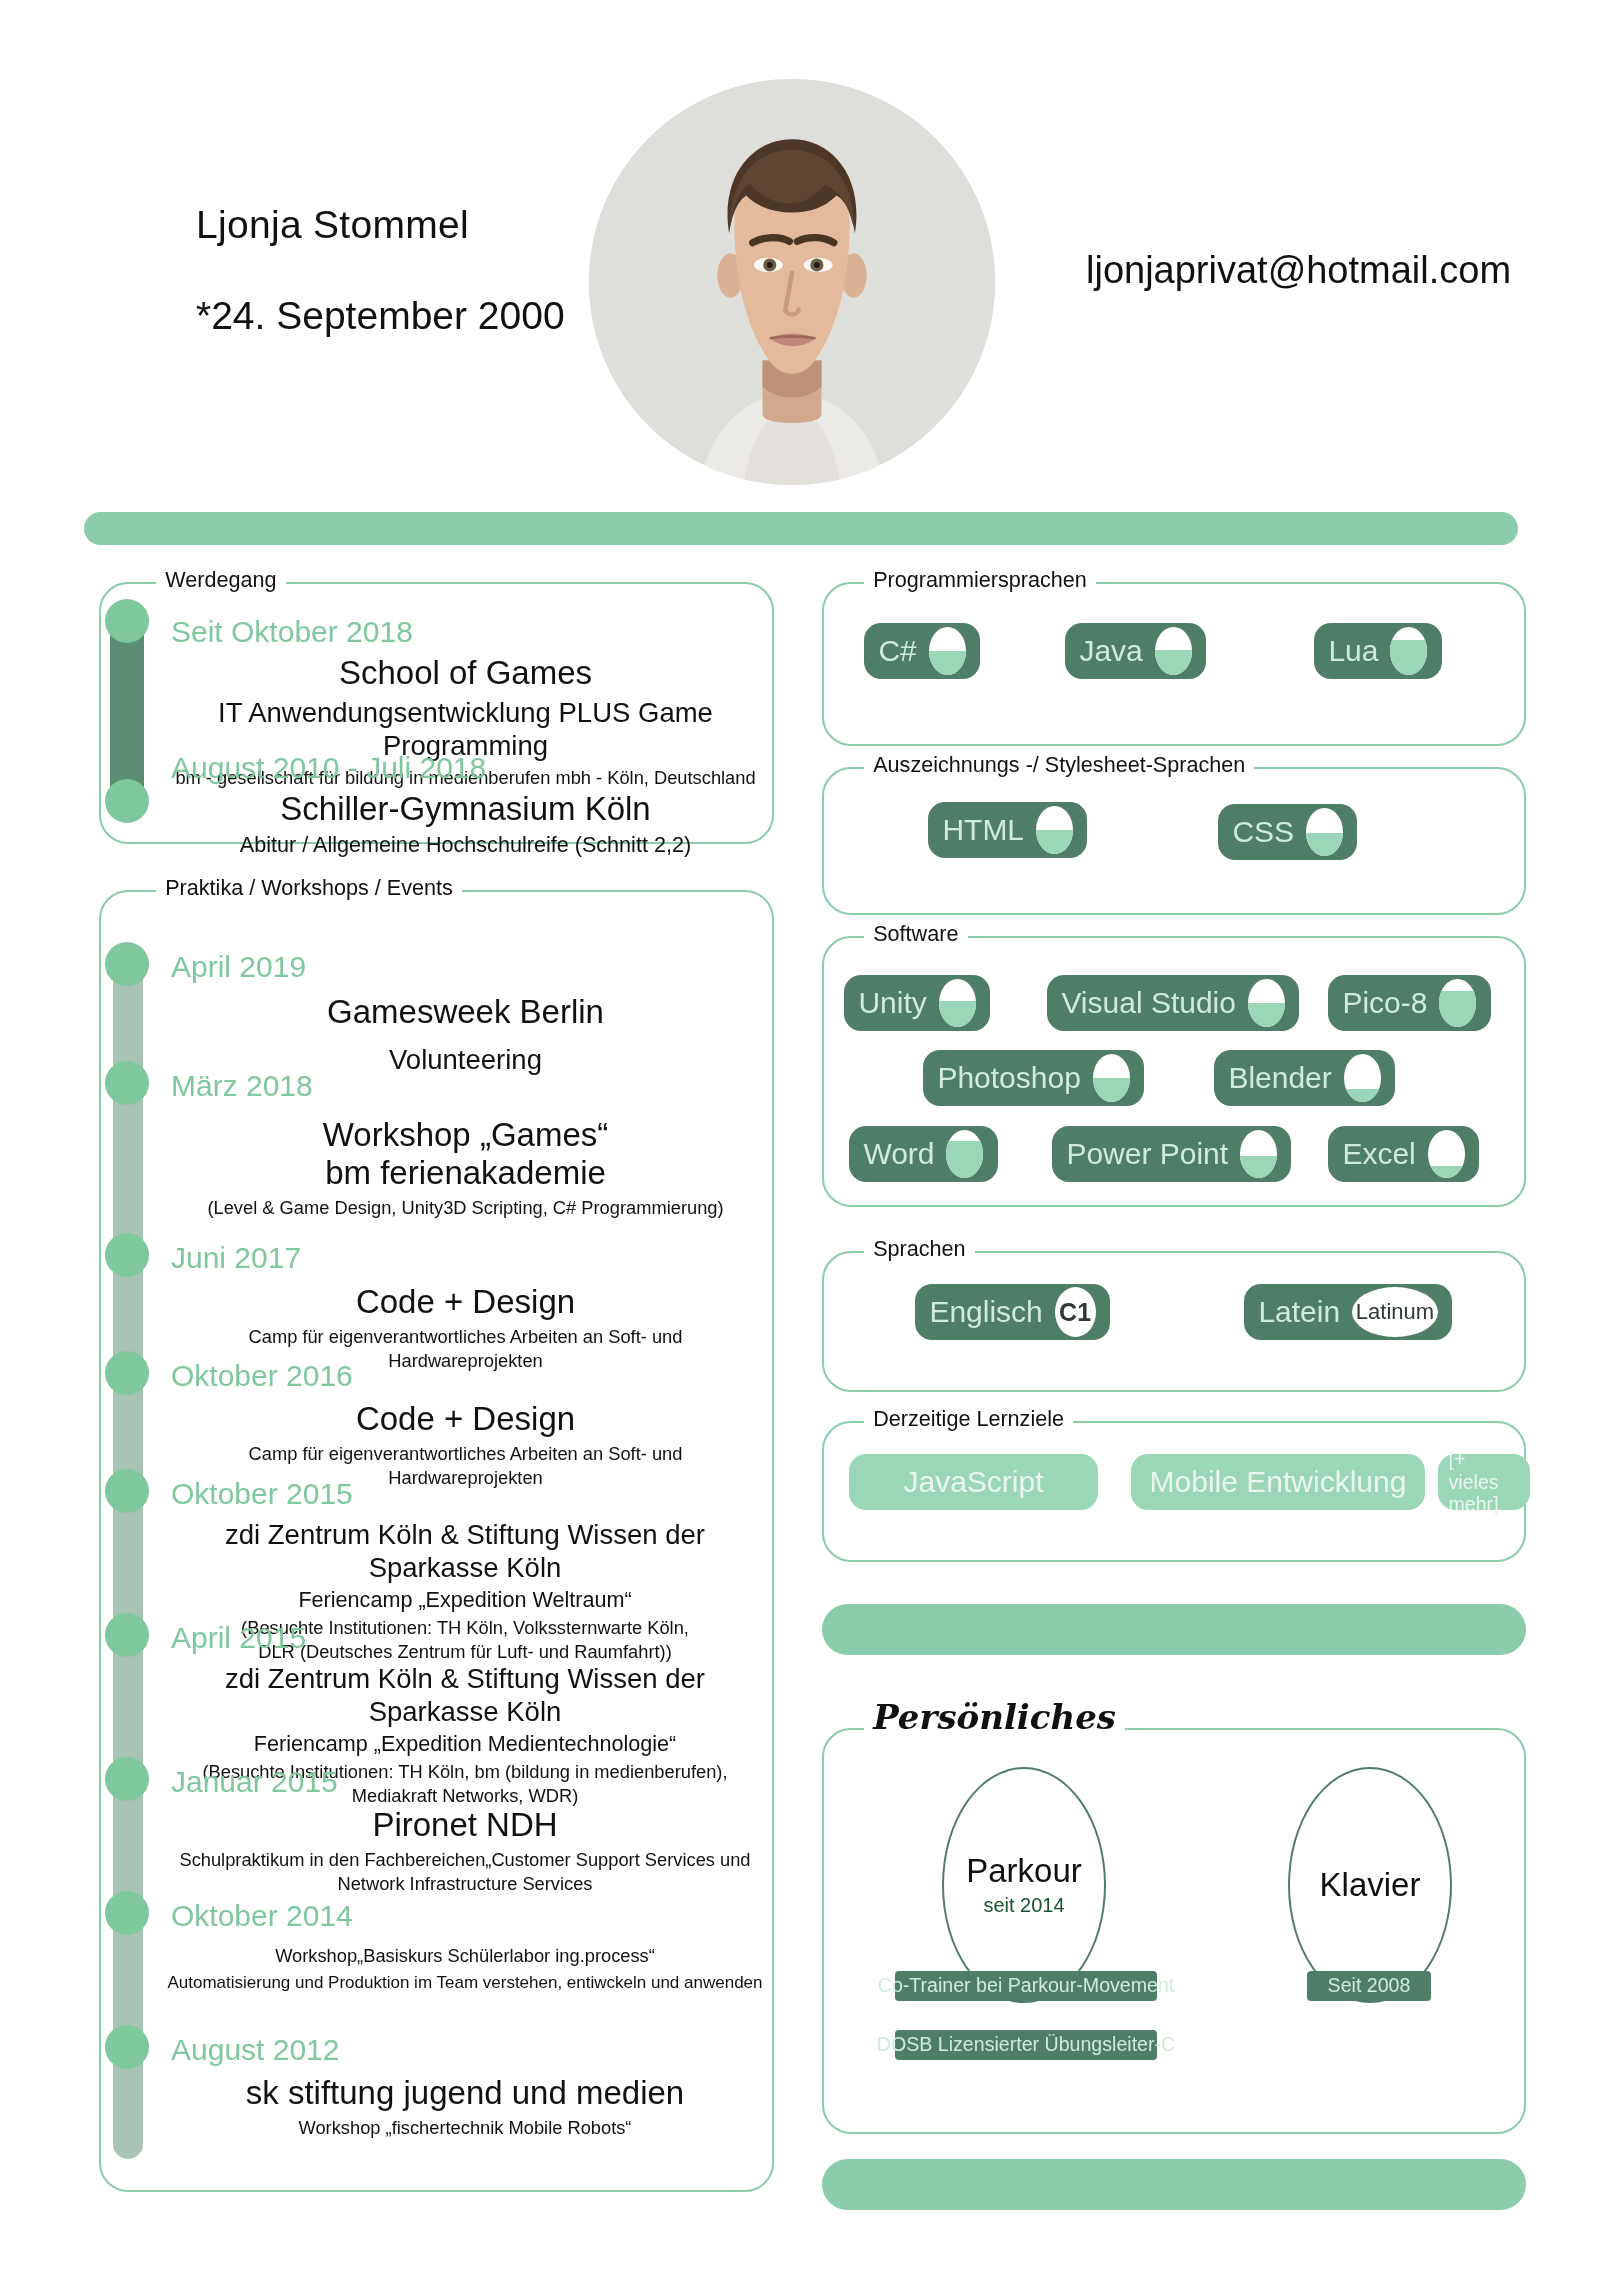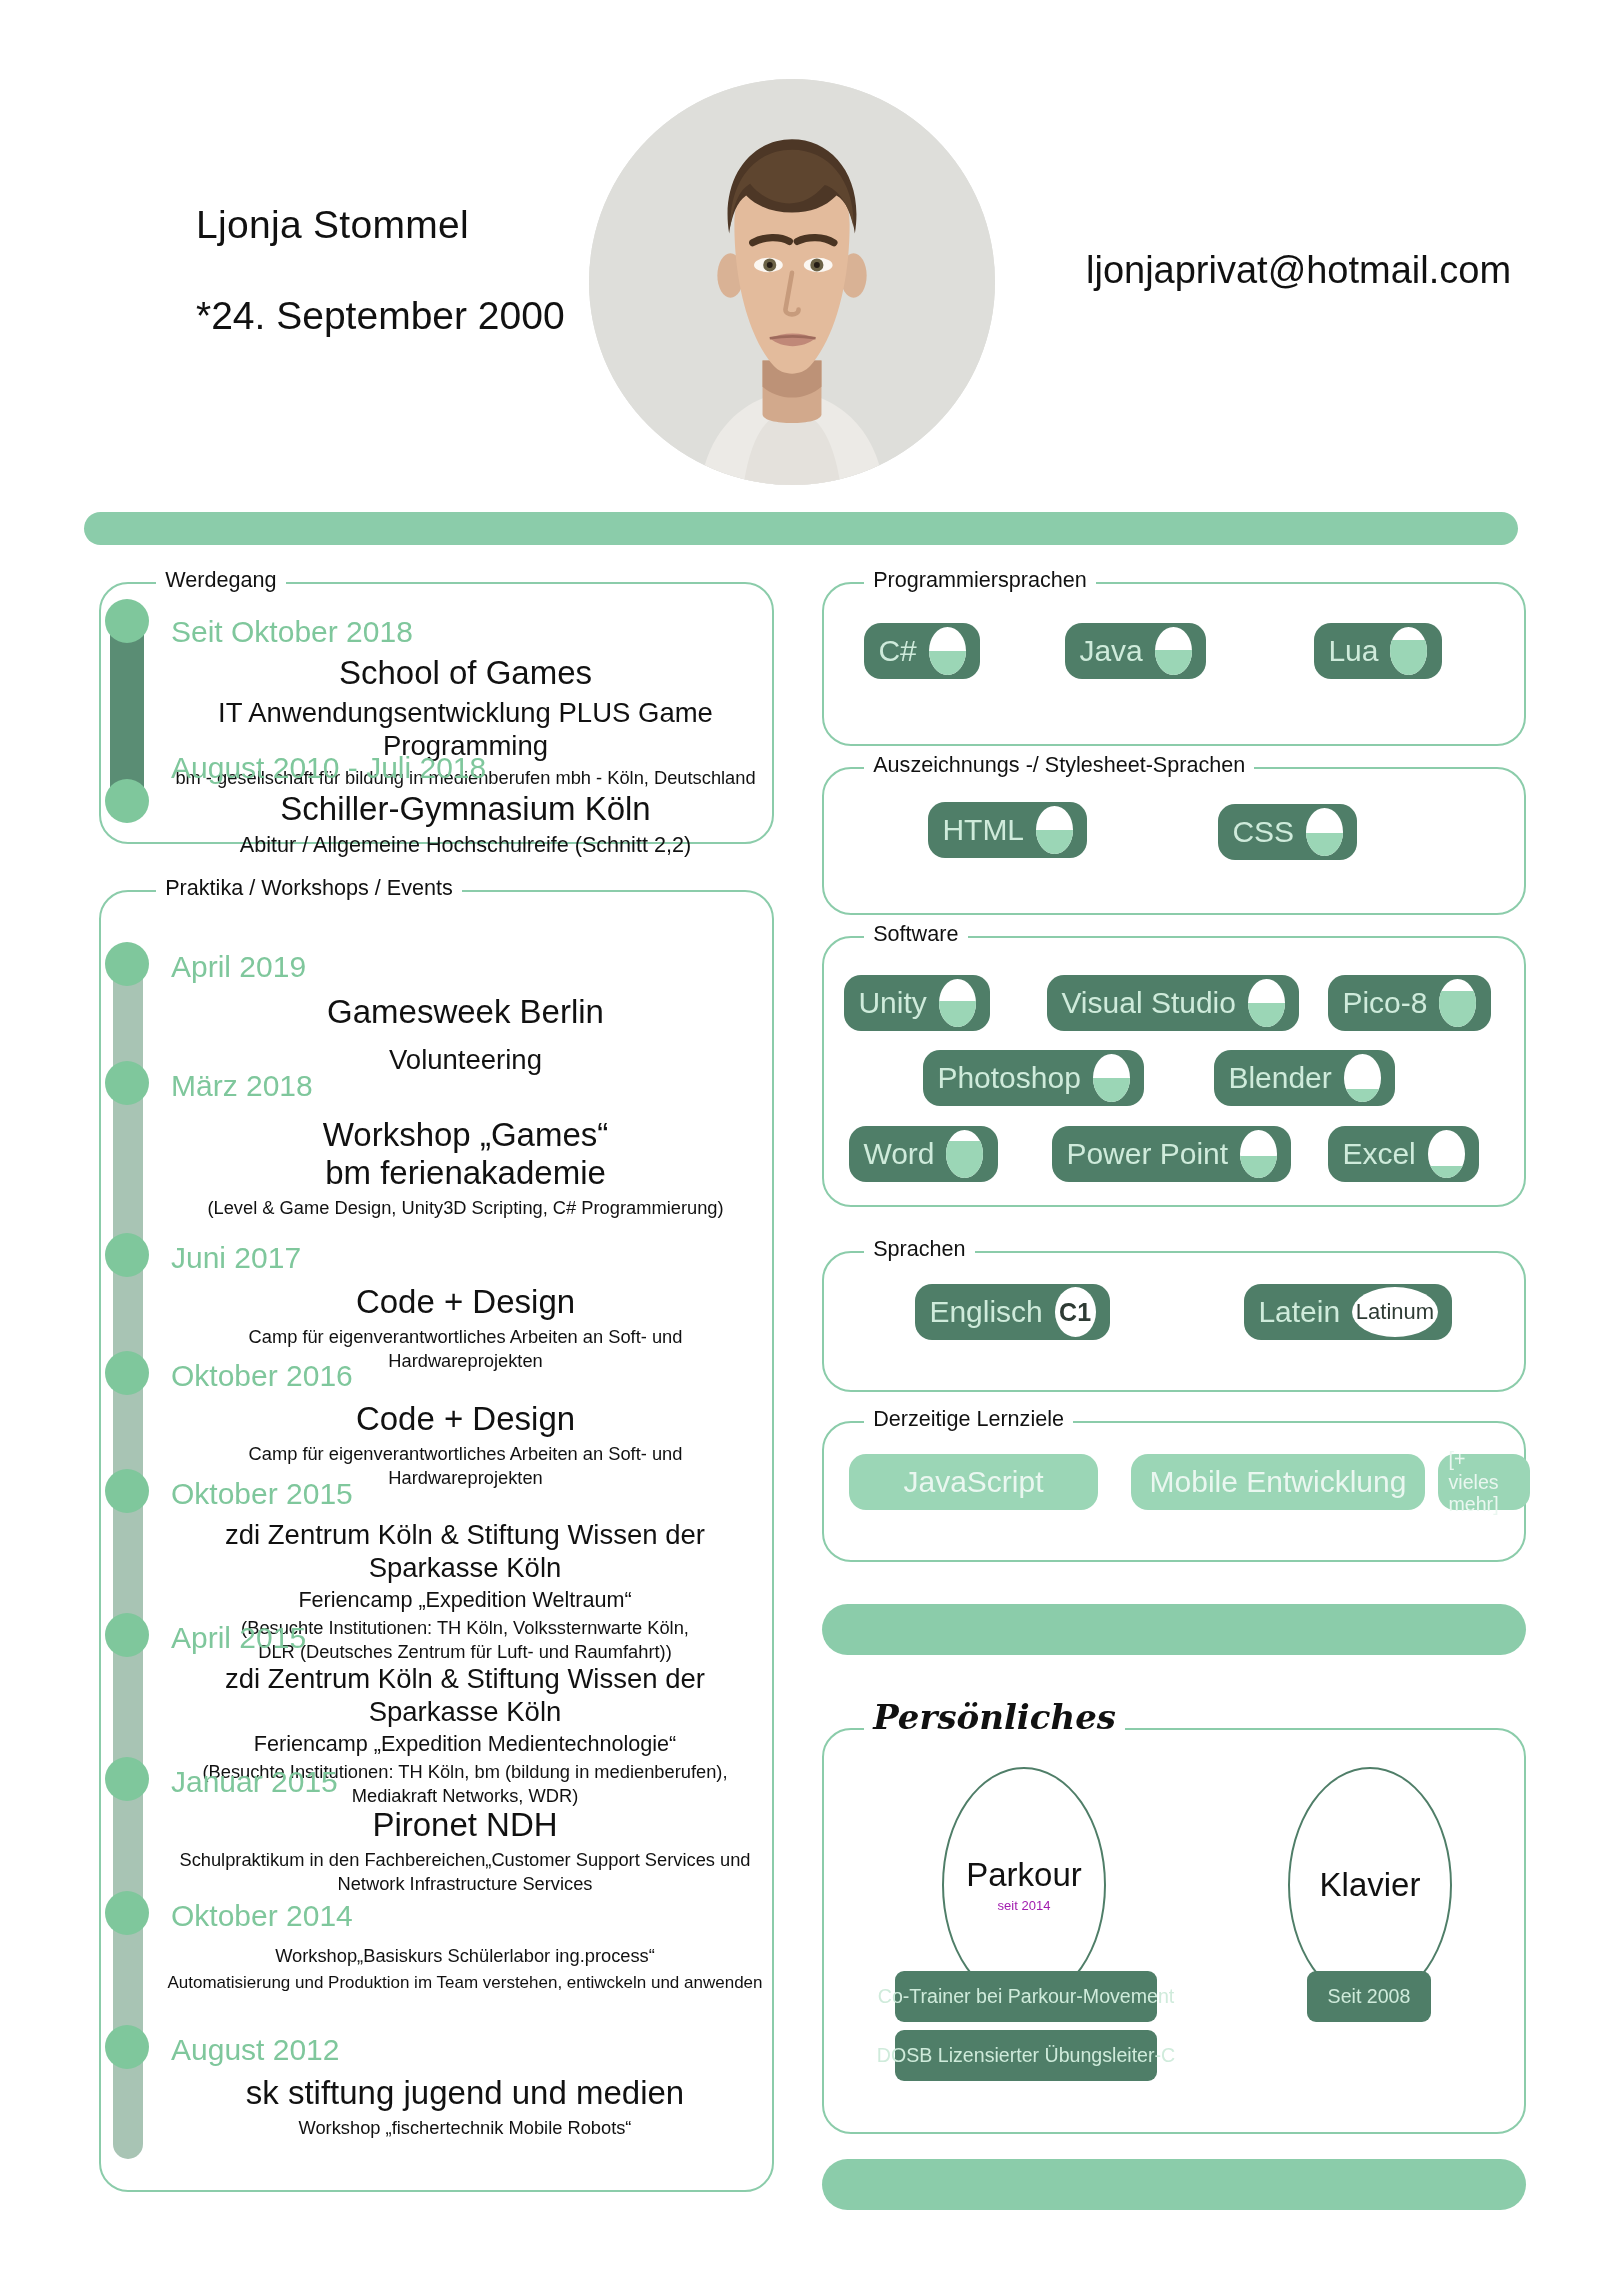--- a/index.html
+++ b/index.html
@@ -97,24 +97,24 @@
   .goal-label{font-size:30px;color:#EAF7F0;white-space:nowrap;line-height:1;}
   .goal-small{font-size:19.6px;color:#EAF7F0;line-height:1.15;text-align:left;}
 
   
   .oval{
     position:absolute;border:2.6px solid #4F7E68;border-radius:50%;
     display:flex;flex-direction:column;align-items:center;justify-content:center;
     box-sizing:border-box;
   }
   .oval-title{font-size:33px;color:#111;line-height:1.1;}
-  .oval-sub{font-size:13px;color:#a21caf;margin-top:5.2px;}
+  .oval-sub{font-size:20px;color:#14532d;margin-top:5.2px;}
   .tag{
     position:absolute;display:flex;align-items:center;justify-content:center;
-    background:#4F7E68;border-radius:9px;height:51px;padding:0 14.4px;
+    background:#4F7E68;border-radius:4px;height:30px;padding:0 14.4px;
     box-sizing:border-box;
   }
   .tag-label{font-size:19.6px;color:#CFEBDB;white-space:nowrap;line-height:1;}
 </style>
 </head>
 <body>
 
 <div class="header">
   <div class="hdr-name">Ljonja Stommel</div>
   <div class="hdr-birth">*24. September 2000</div>

